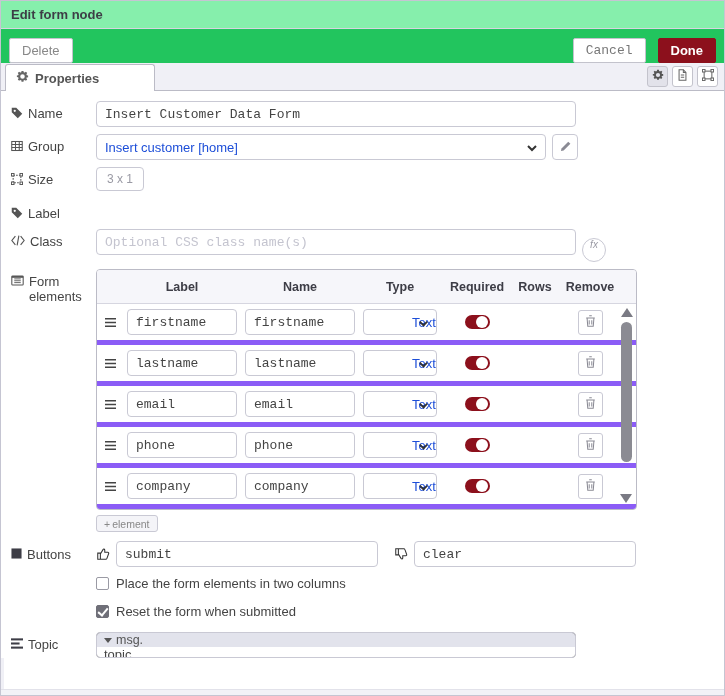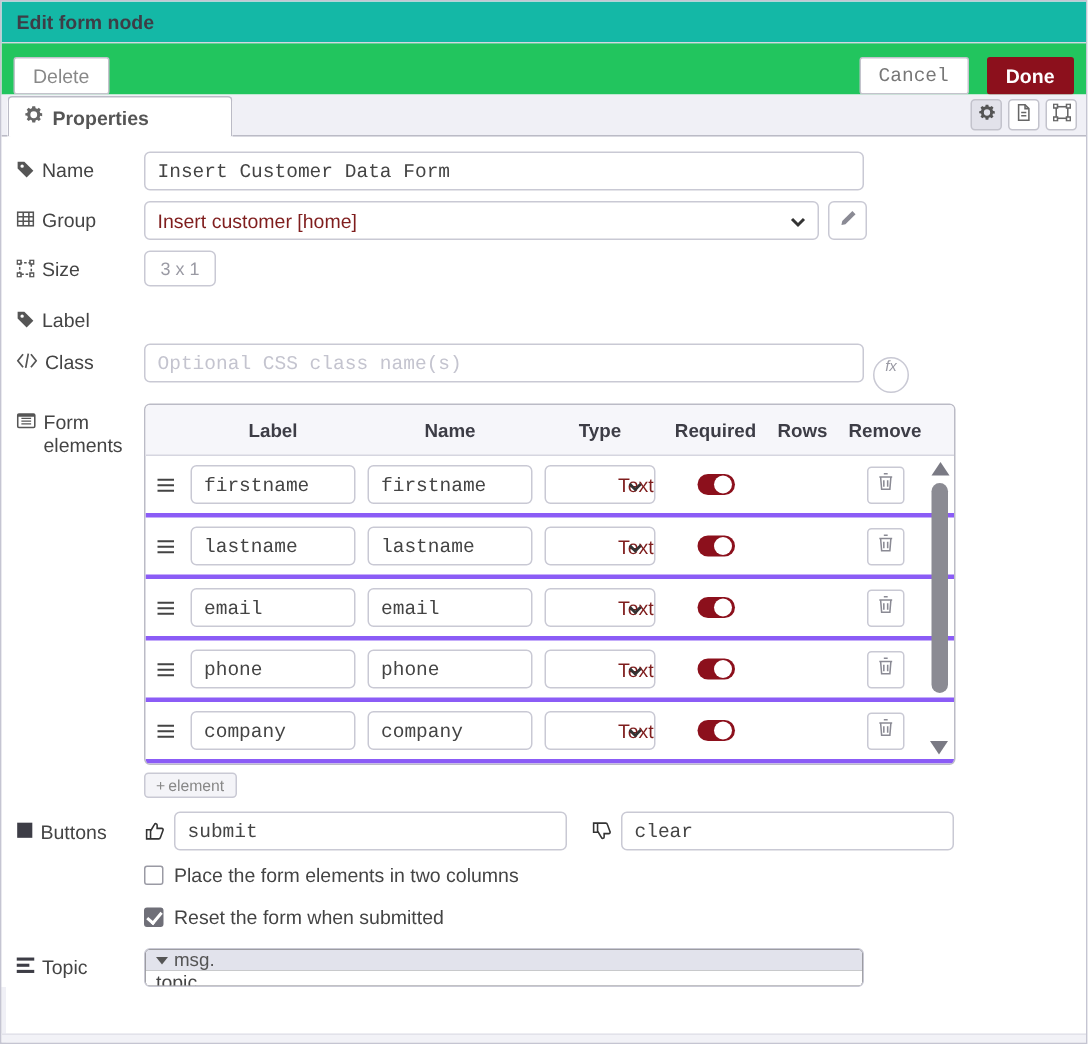--- a/index.html
+++ b/index.html
@@ -5,21 +5,21 @@
   * { box-sizing: border-box; margin: 0; padding: 0; }
   html,body { background:#e9e9ef; }
   body { font-family:"Liberation Sans", sans-serif; }
   .dialog {
     position:relative; width:725px; height:696px; background:#fff;
     border:1px solid #c5c5d2; overflow:hidden; color:#444;
     box-shadow: inset 3px 0 0 #f0f0f6;
   }
   
   .titlebar {
-    height:28px; background:#14b8a6; border-bottom:1px solid #d6d6e0;
+    height:28px; background:#86efac; border-bottom:1px solid #d6d6e0;
     display:flex; align-items:center; padding:0 10px;
     font-size:13px; font-weight:bold; color:#3d3d46;
   }
   
   .buttonbar {
     height:34px; background:#22c55e; display:flex; align-items:flex-end;
     padding:0 8px;
   }
   .btn {
     font-size:13px; border:1px solid #c3c3cc; border-radius:2px;
@@ -60,21 +60,21 @@
   input[type=text] {
     height:26px; border:1px solid #c9c9d4; border-radius:4px;
     padding:0 8px; font-size:13px; color:#444; outline:none;
     font-family:Liberation Mono, monospace;
   }
   input::placeholder { color:#c4c4cf; }
   .w-main { width:480px; }
   .select-box {
     position:relative; height:26px; border:1px solid #c9c9d4; border-radius:4px;
     display:flex; align-items:center; padding:0 24px 0 8px; font-size:13px;
-    color:#7f1d1d; background:#fff; cursor:pointer;
+    color:#1d4ed8; background:#fff; cursor:pointer;
   }
   .select-box .chev { position:absolute; right:7px; top:7px; }
   .edit-btn {
     width:26px; height:26px; margin-left:6px; border:1px solid #c9c9d4;
     border-radius:4px; background:#fff; display:flex; align-items:center;
     justify-content:center; cursor:pointer;
   }
   .size-btn {
     height:24px; padding:0 10px; border:1px solid #c9c9d4; border-radius:4px;
     background:#fff; color:#9a9aa4; font-size:12px; cursor:pointer;
@@ -85,21 +85,21 @@
     border:1px solid #c9c9d4; border-radius:50%; background:#fff;
     color:#9a9aa4; font-size:10px; font-style:italic;
     display:flex; align-items:flex-start; justify-content:center; cursor:pointer;
   }
   
   .ft-wrap { position:relative; width:541px; border:1px solid #bbbbc6; border-radius:4px; overflow:hidden; background:#fff; }
   .ft-header {
     display:flex; align-items:center; height:34px; background:#f6f6fa;
     border-bottom:1px solid #d6d6e0; font-size:12.5px; font-weight:bold; color:#3d3d46;
   }
-  .ft-row { display:flex; align-items:center; height:41px; border-bottom:3px solid #8b5cf6; }
+  .ft-row { display:flex; align-items:center; height:41px; border-bottom:5px solid #8b5cf6; }
   .ft-row:last-child { border-bottom:none; }
   .c-handle { width:26px; display:flex; justify-content:center; color:#555; cursor:grab; }
   .c-label, .c-name { width:118px; text-align:center; }
   .c-label input, .c-name input { width:110px; }
   .c-type { width:82px; text-align:center; }
   .c-type .select-box { width:72px; margin:0 auto;padding-left:48px; }
   .c-req { width:72px; display:flex; justify-content:center; }
   .c-rows { width:44px; text-align:center; }
   .c-remove { width:66px; display:flex; justify-content:center; }
   .hdr-label { display:block; }

